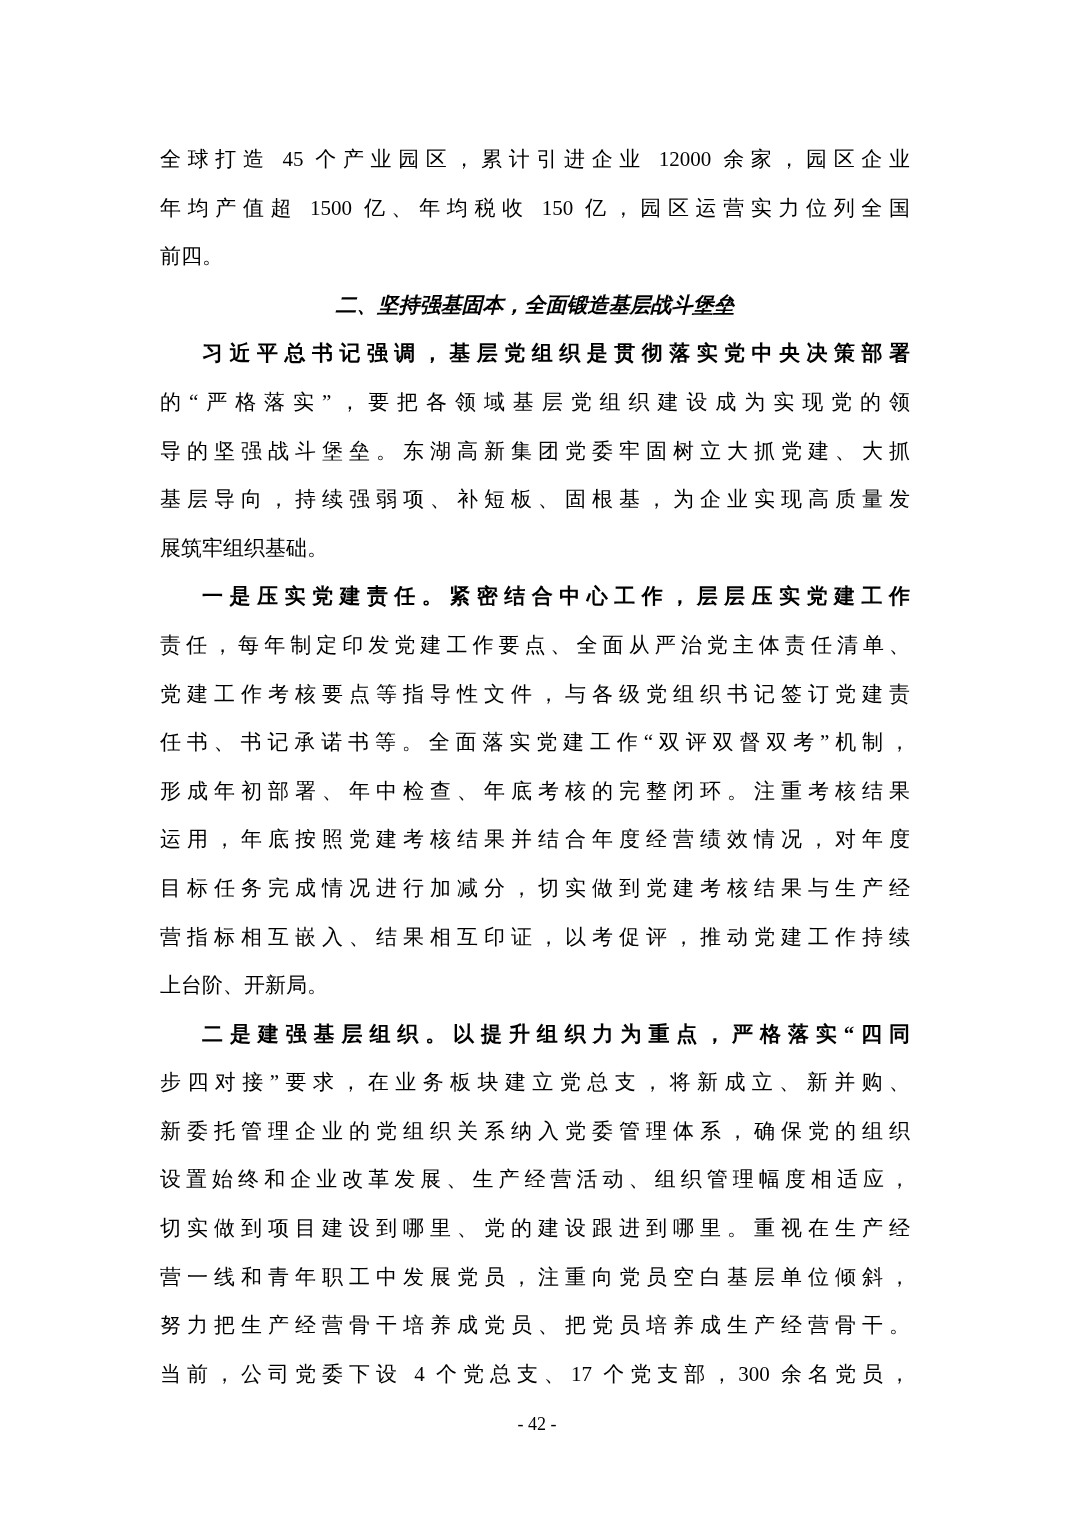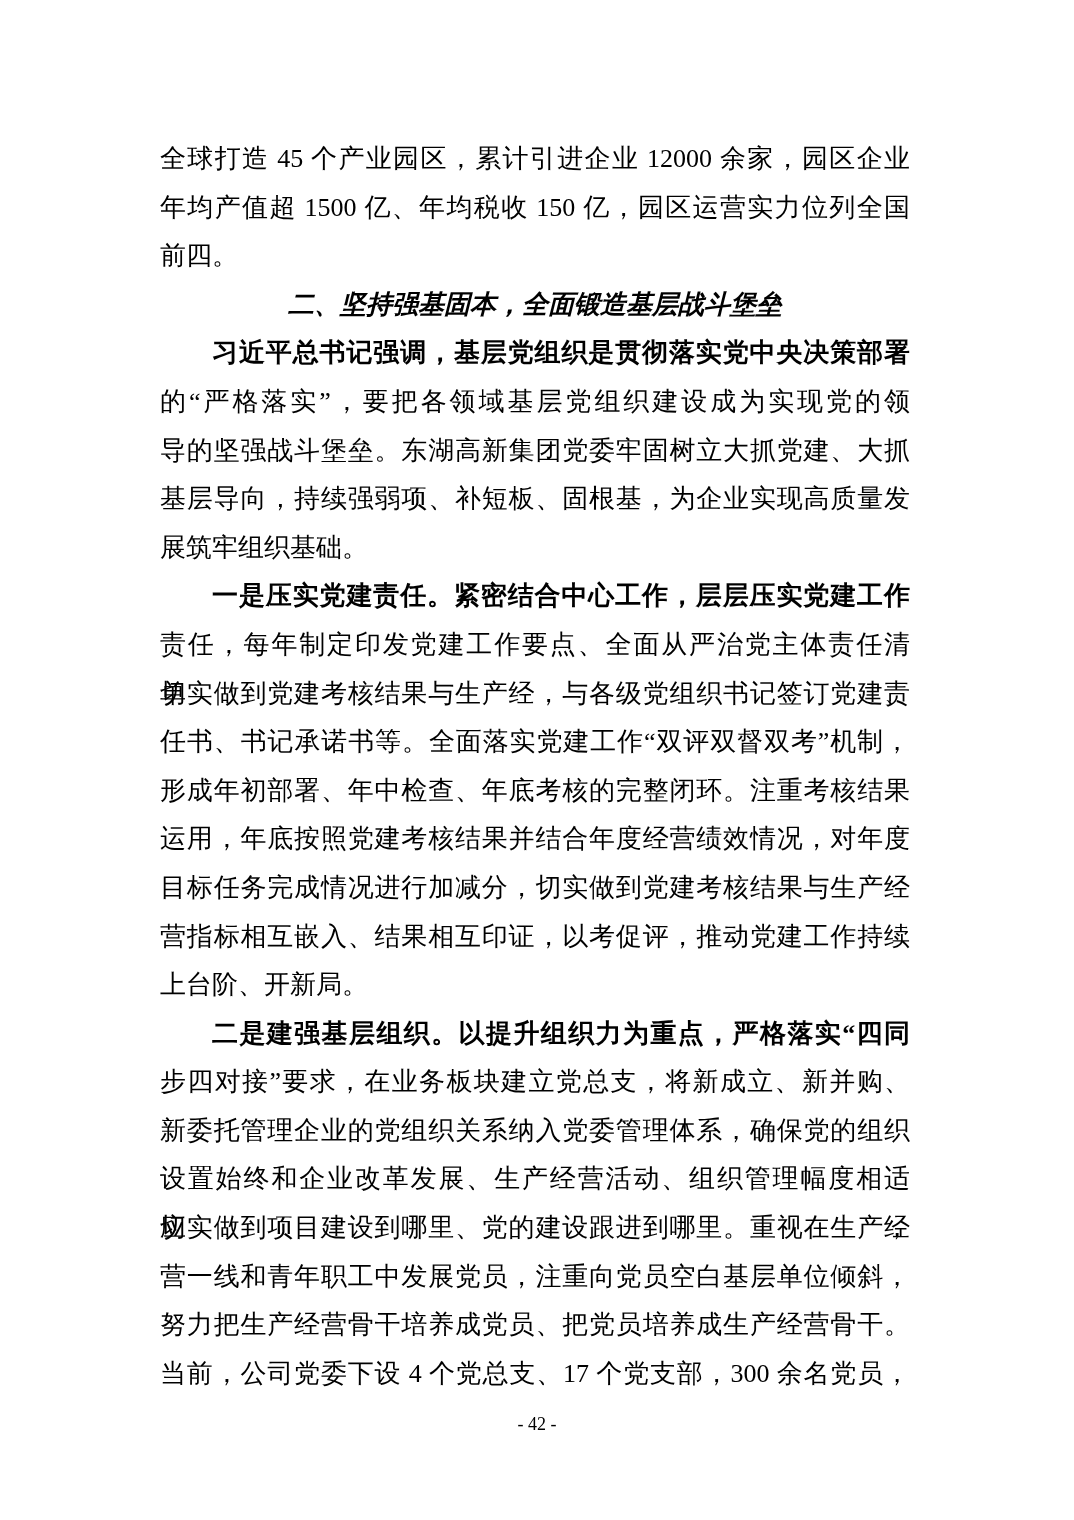--- a/index.html
+++ b/index.html
@@ -20,21 +20,21 @@
     height: 1520px;
     background: #ffffff;
   }
   .text-block {
     position: absolute;
     left: 160px;
     top: 135px;
     width: 750px;
   }
   .line {
-    font-size: 26px;
+    font-size: 21px;
     line-height: 48.6px;
     height: 48.6px;
     text-align: left;
     white-space: normal;
     overflow: visible;
   }
   .line.fill {
     text-align: justify;
     text-align-last: justify;
   }
@@ -67,21 +67,21 @@
       <div class="line fill">年均产值超 1500 亿、年均税收 150 亿，园区运营实力位列全国</div>
       <div class="line">前四。</div>
       <div class="line heading">二、坚持强基固本，全面锻造基层战斗堡垒</div>
       <div class="line indent fill">习近平总书记强调，基层党组织是贯彻落实党中央决策部署</div>
       <div class="line fill">的“严格落实”，要把各领域基层党组织建设成为实现党的领</div>
       <div class="line fill">导的坚强战斗堡垒。东湖高新集团党委牢固树立大抓党建、大抓</div>
       <div class="line fill">基层导向，持续强弱项、补短板、固根基，为企业实现高质量发</div>
       <div class="line">展筑牢组织基础。</div>
       <div class="line indent fill">一是压实党建责任。紧密结合中心工作，层层压实党建工作</div>
       <div class="line fill">责任，每年制定印发党建工作要点、全面从严治党主体责任清单、</div>
-      <div class="line fill">切实做到党建考核结果与生产经，与各级党组织书记签订党建责</div>
+      <div class="line fill">党建工作考核要点等指导性文件，与各级党组织书记签订党建责</div>
       <div class="line fill">任书、书记承诺书等。全面落实党建工作“双评双督双考”机制，</div>
       <div class="line fill">形成年初部署、年中检查、年底考核的完整闭环。注重考核结果</div>
       <div class="line fill">运用，年底按照党建考核结果并结合年度经营绩效情况，对年度</div>
       <div class="line fill">目标任务完成情况进行加减分，切实做到党建考核结果与生产经</div>
       <div class="line fill">营指标相互嵌入、结果相互印证，以考促评，推动党建工作持续</div>
       <div class="line">上台阶、开新局。</div>
       <div class="line indent fill">二是建强基层组织。以提升组织力为重点，严格落实“四同</div>
       <div class="line fill">步四对接”要求，在业务板块建立党总支，将新成立、新并购、</div>
       <div class="line fill">新委托管理企业的党组织关系纳入党委管理体系，确保党的组织</div>
       <div class="line fill">设置始终和企业改革发展、生产经营活动、组织管理幅度相适应，</div>

